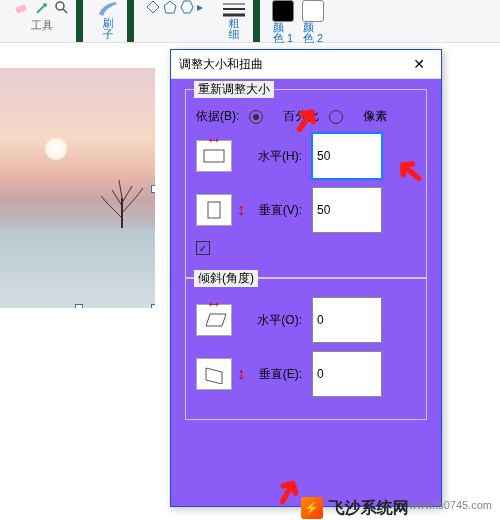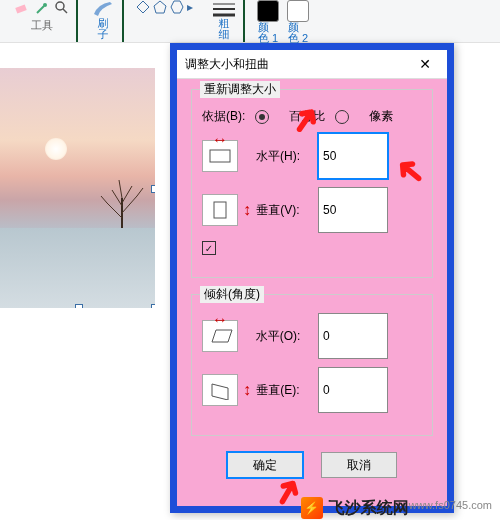--- a/index.html
+++ b/index.html
@@ -1,49 +1,49 @@
 <!DOCTYPE html>
 <html><head>
 <meta charset="utf-8">
 <style>
 html,body{margin:0;padding:0;width:500px;height:520px;font-family:"Microsoft YaHei","Segoe UI",sans-serif;font-size:12px;background:#fff;overflow:hidden}
 .ribbon{height:42px;background:#f5f6f7;display:flex;align-items:flex-start;padding:0 8px;gap:6px;border-bottom:1px solid #e1e1e1}
-.tool-group{display:flex;flex-direction:column;align-items:center;padding:0 6px;border-right:2px solid #14532d;height:42px;justify-content:flex-start}
+.tool-group{display:flex;flex-direction:column;align-items:center;padding:0 6px;border-right:7px solid #14532d;height:42px;justify-content:flex-start}
 .tool-icons{display:flex;gap:4px;align-items:center}
 .ico{width:16px;height:16px;display:inline-flex;align-items:center;justify-content:center;font-size:14px}
 .brush-btn{display:flex;flex-direction:column;align-items:center;color:#1a6fc4;font-size:11px}
 .brush-btn .icon-svg{width:26px;height:18px}
 .shape-row{display:flex;gap:3px;align-items:center}
 .thick-label{color:#1a6fc4;font-size:11px}
 .color-swatch{width:20px;height:20px;border:1px solid #888;border-radius:3px}
 .grp-title{font-size:11px;color:#666;margin-top:2px}
 .canvas-area{position:relative;height:478px;background:#fff}
 .image-canvas{position:absolute;left:0;top:25px;width:155px;height:240px;background:linear-gradient(180deg,#e8cdd3 0%,#f5d9c4 30%,#e8b5a8 45%,#c9a5a8 55%,#b5c4d0 70%,#cdd8de 100%);overflow:hidden}
 .sun{position:absolute;left:45px;top:70px;width:22px;height:22px;border-radius:50%;background:radial-gradient(circle,#fff 0%,#fff5e8 60%,transparent 100%)}
 .tree{position:absolute;right:8px;bottom:60px;width:50px;height:80px}
 .water{position:absolute;left:0;bottom:0;width:100%;height:80px;background:linear-gradient(180deg,#b8c7cf 0%,#d4dde2 100%)}
 .handle{position:absolute;width:6px;height:6px;background:#fff;border:1px solid #3a6ea5}
 .h-br{right:-4px;bottom:-4px}
 .h-mr{right:-4px;top:50%;margin-top:-3px}
 .h-bm{bottom:-4px;left:50%;margin-left:-3px}
-.dialog{position:absolute;left:170px;top:0;width:270px;height:456px;background:#f9a8d4;border:7px solid #1d4ed8;box-shadow:2px 2px 8px rgba(0,0,0,.25)}
+.dialog{position:absolute;left:170px;top:6px;width:270px;height:456px;background:#8b5cf6;border:1px solid #1d4ed8;box-shadow:2px 2px 8px rgba(0,0,0,.25)}
 .dlg-title{height:28px;background:#fff;border-bottom:1px solid #ddd;display:flex;align-items:center;justify-content:space-between;padding:0 8px}
 .close-x{width:28px;text-align:center;font-size:14px;cursor:pointer}
 .dlg-body{padding:10px 14px}
-.fieldset{border:1px solid #ccc;padding:10px 10px 14px;margin-bottom:16px;position:relative}
+.fieldset{border:1px solid #ccc;padding:10px 10px 14px;margin-bottom:0;position:relative}
 .legend{position:absolute;top:-9px;left:8px;background:#f0f0f0;padding:0 4px;font-size:12px}
 .row{display:flex;align-items:center;margin:8px 0;gap:10px}
 .radio{display:inline-flex;align-items:center;gap:20px}
 .radio-dot{width:12px;height:12px;border:1px solid #333;border-radius:50%;display:inline-flex;align-items:center;justify-content:center}
 .radio-dot.sel::after{content:"";width:6px;height:6px;background:#333;border-radius:50%}
 .iconbox{width:34px;height:30px;border:1px solid #aaa;background:#fff;display:flex;align-items:center;justify-content:center;position:relative}
 .red-arrow{position:absolute;font-size:16px;color:#c00}
 .red-arrow.lr{left:0;right:0;top:-12px;text-align:center}
 .red-arrow.ud{right:-14px;top:0;bottom:0;display:flex;align-items:center}
-.lbl{width:60px;text-align:center}
+.lbl{width:60px;text-align:right}
 .inp{width:60px;height:20px;border:1px solid #888;background:#fff;padding:12px 4px;font-size:12px}
 .inp.focus{border:1px solid #0a84ff;outline:1px solid #0a84ff}
 .cb{width:12px;height:12px;border:1px solid #333;display:inline-flex;align-items:center;justify-content:center;margin-right:6px}
 .cb::after{content:"✓";font-size:10px;color:#222}
 .btns{display:flex;justify-content:center;gap:18px;margin-top:10px}
 .btn{width:74px;height:24px;background:#e9e9e9;border:1px solid #999;display:flex;align-items:center;justify-content:center;cursor:pointer}
 .btn.primary{border:1px solid #0a84ff;outline:1px solid #0a84ff}
 .annot{position:absolute;font-size:36px;color:#ff1a1a;font-weight:bold;pointer-events:none;transform-origin:center}
 .watermark{position:absolute;right:8px;bottom:2px;display:flex;align-items:center;gap:6px}
 .wm-logo{width:22px;height:22px;background:linear-gradient(135deg,#ff8a00,#ff3a00);border-radius:3px;display:flex;align-items:center;justify-content:center;color:#fff;font-weight:bold}
@@ -225,28 +225,20 @@
             <svg width="28" height="20">
                 <polygon points="6,4 6,16 22,20 22,8" fill="none" stroke="#555"></polygon>
               </svg>
             <span class="red-arrow ud">↕</span>
           </div>
           <span class="lbl">垂直(E):</span>
           <input class="inp" value="0" style="">
         </div>
       </div>
 
-      <div class="btns">
-        <div class="btn primary">
-            <span>确定</span>
-          </div>
-        <div class="btn">
-            <span>取消</span>
-          </div>
-      </div>
 
     </div>
   </div>
 
   <div class="annot" style="left:290px;top:56px;transform:rotate(-55deg)">➜</div>
   <div class="annot" style="left:395px;top:108px;transform:rotate(-140deg)">➜</div>
   <div class="annot" style="left:272px;top:428px;transform:rotate(-60deg)">➜</div>
 
   <div class="watermark">
     <div class="wm-logo">⚡</div>

